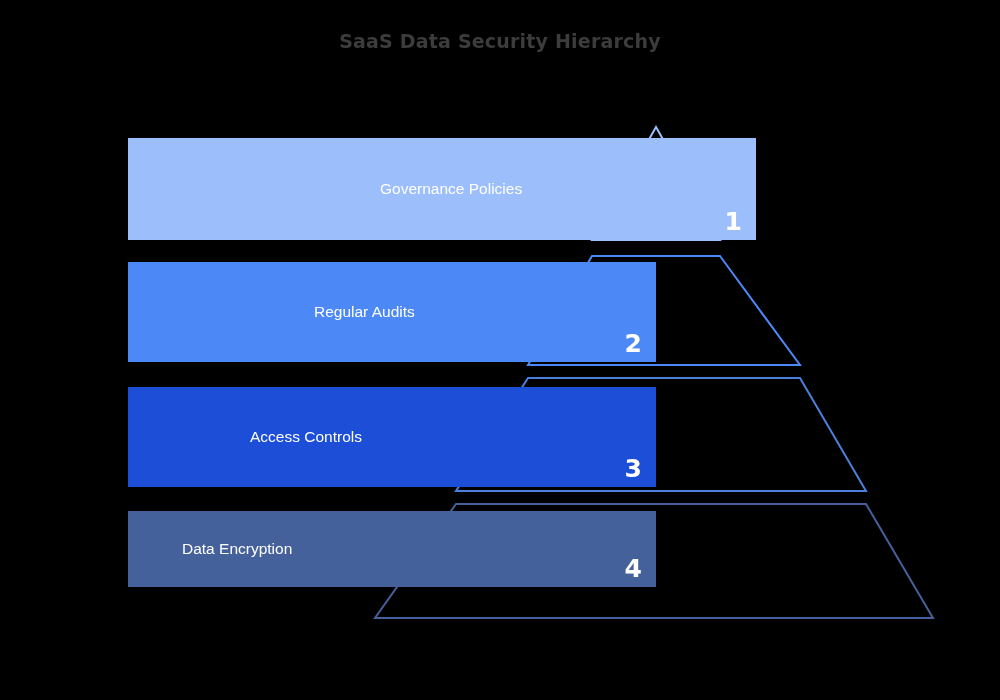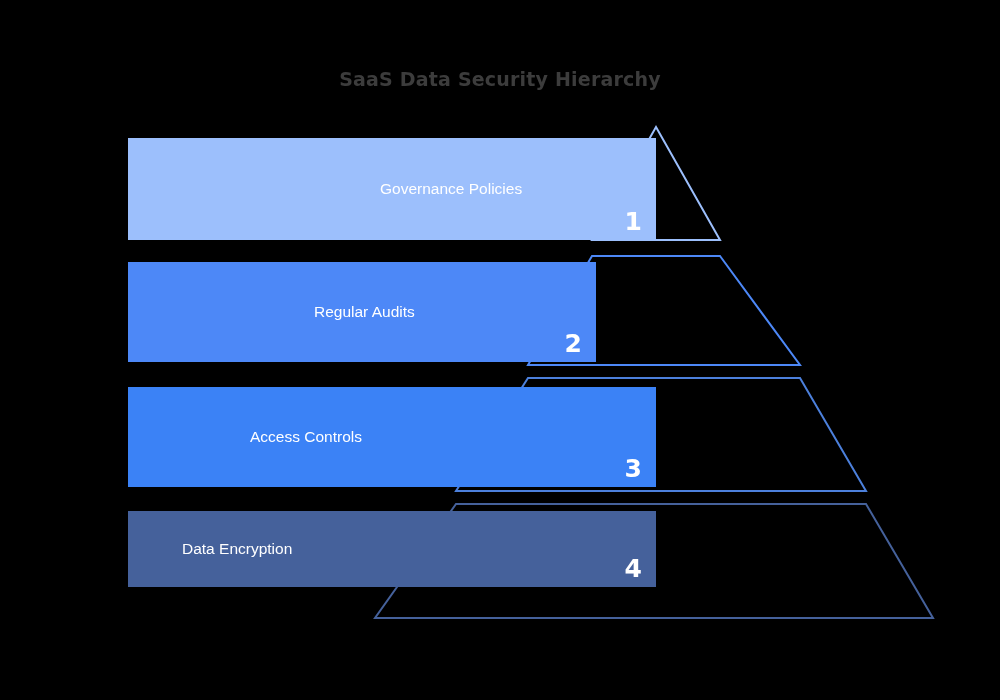--- a/index.html
+++ b/index.html
@@ -24,21 +24,20 @@
     position: absolute;
     left: 0;
     top: 30px;
     width: 1000px;
     text-align: center;
     font-size: 19px;
     font-weight: bold;
     color: #3c3c3c;
     letter-spacing: 0.2px;
     font-family: "DejaVu Sans", sans-serif;
-    margin-top: 38px;
   }
   #pyramid-outline {
     position: absolute;
     left: 0;
     top: 0;
     width: 1000px;
     height: 700px;
   }
   .level-bar {
     position: absolute;
@@ -71,31 +70,31 @@
 
   <div id="chart-title">SaaS Data Security Hierarchy</div>
 
   <svg id="pyramid-outline" viewBox="0 0 1000 700">
     <polygon points="656,127 720,240 592,240" fill="none" stroke="#9cbffc" stroke-width="2"></polygon>
     <polygon points="720,256 800,365 528,365 592,256" fill="none" stroke="#4d88f7" stroke-width="2"></polygon>
     <polygon points="800,378 866,491 456,491 528,378" fill="none" stroke="#4c80dc" stroke-width="2"></polygon>
     <polygon points="866,504 933,618 375,618 456,504" fill="none" stroke="#45619b" stroke-width="2"></polygon>
   </svg>
 
-  <div class="level-bar" style="left:128px; top:138px; width:528px; height:102px; background:#9cbffc;">
+  <div class="level-bar" style="left:128px; top:138px; width:628px; height:102px; background:#9cbffc;">
     <span class="level-label" style="left:252px;">Governance Policies</span>
     <span class="level-rank">1</span>
   </div>
 
-  <div class="level-bar" style="left:128px; top:262px; width:468px; height:100px; background:#4d88f7;">
+  <div class="level-bar" style="left:128px; top:262px; width:528px; height:100px; background:#4d88f7;">
     <span class="level-label" style="left:186px;">Regular Audits</span>
     <span class="level-rank">2</span>
   </div>
 
-  <div class="level-bar" style="left:128px; top:387px; width:528px; height:100px; background:#3b82f6;">
+  <div class="level-bar" style="left:128px; top:387px; width:528px; height:100px; background:#1d4ed8;">
     <span class="level-label" style="left:122px;">Access Controls</span>
     <span class="level-rank">3</span>
   </div>
 
   <div class="level-bar" style="left:128px; top:511px; width:528px; height:76px; background:#45619b;">
     <span class="level-label" style="left:54px;">Data Encryption</span>
     <span class="level-rank">4</span>
   </div>
 
 </div>

